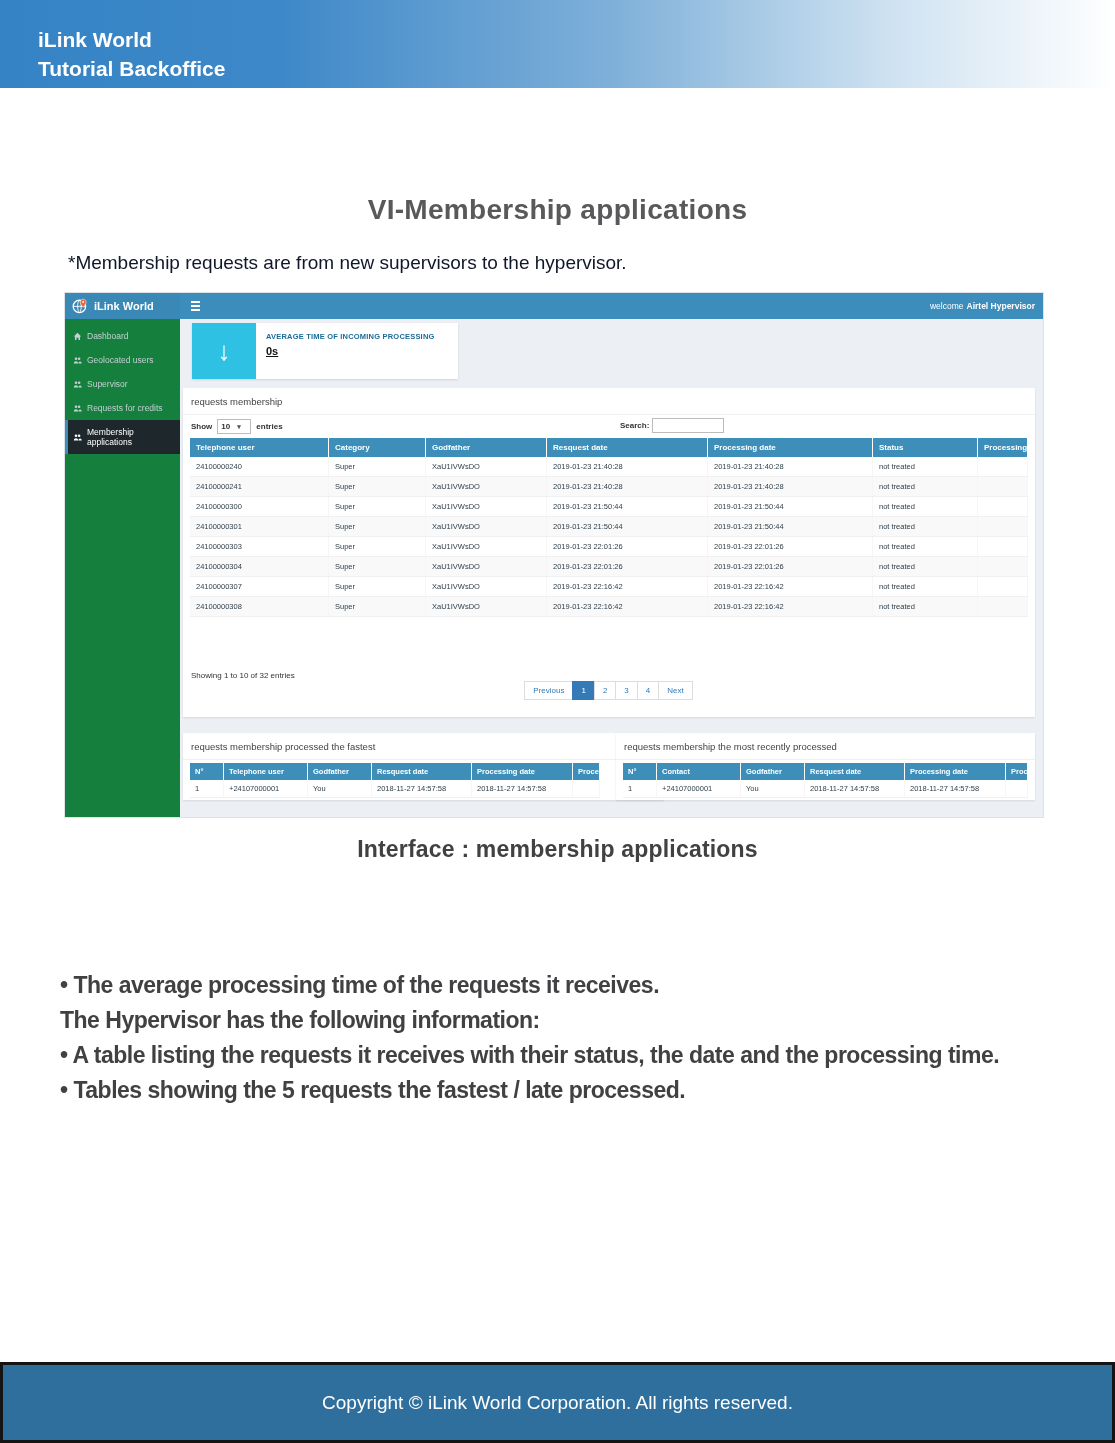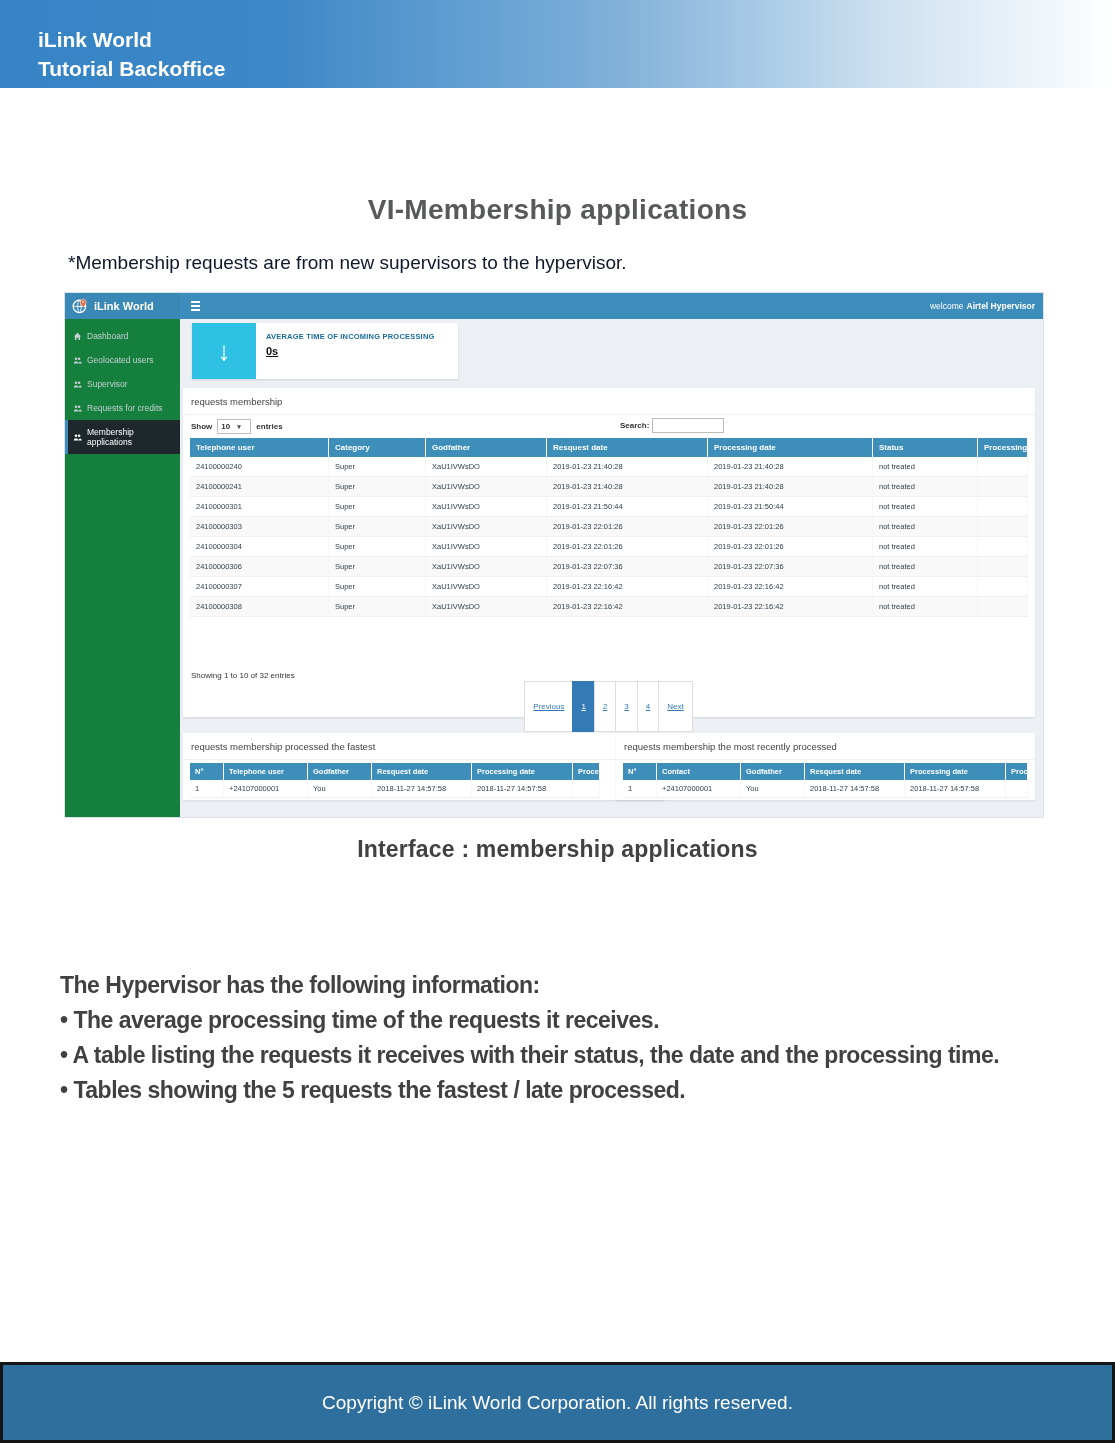--- a/index.html
+++ b/index.html
@@ -66,22 +66,22 @@
     padding:5px 6px;border-right:1px solid rgba(255,255,255,.18);white-space:nowrap;overflow:hidden;}
   td{font-size:7.5px;color:#31404b;padding:5px 6px;border-bottom:1px solid #f0f0f0;
     border-right:1px solid #f6f6f6;white-space:nowrap;overflow:hidden;}
   tbody tr:nth-child(even) td{background:#f9f9f9;}
   .main-table{position:absolute;left:7px;top:50px;width:838px;}
   .main-table th:nth-child(1){width:126px}.main-table th:nth-child(2){width:84px}
   .main-table th:nth-child(3){width:108px}.main-table th:nth-child(4){width:148px}
   .main-table th:nth-child(5){width:152px}.main-table th:nth-child(6){width:92px}
   .summary{position:absolute;left:8px;top:283px;font-size:8px;color:#333;}
   .pager{position:absolute;left:0;right:0;top:293px;display:flex;justify-content:center;}
-  .page-btn{border:1px solid #ddd;background:#fff;color:#337ab7;font-size:8px;padding:20px 8px;
-    margin-left:-1px;cursor:pointer;font-family:"Liberation Sans",sans-serif;text-decoration:underline;}
+  .page-btn{border:1px solid #ddd;background:#fff;color:#337ab7;font-size:8px;padding:4px 8px;
+    margin-left:-1px;cursor:pointer;font-family:"Liberation Sans",sans-serif;}
   .page-btn.active{background:#337ab7;border-color:#337ab7;color:#fff;}
   .fastest-panel{left:3px;top:414px;width:481px;height:67px;}
   .recent-panel{left:436px;top:414px;width:419px;height:67px;}
   .small-table{position:absolute;left:7px;top:30px;width:410px;}
   .recent-panel .small-table{width:405px;}
   .small-table th{font-size:7.5px;padding:4px 5px;}
   .small-table td{padding:4px 5px;}
   .small-table th:nth-child(1){width:23px}.small-table th:nth-child(2){width:73px}
   .small-table th:nth-child(3){width:53px}.small-table th:nth-child(4){width:89px}
   .small-table th:nth-child(5){width:90px}
@@ -222,52 +222,52 @@
               <tr>
                 <td>24100000241</td>
                 <td>Super</td>
                 <td>XaU1IVWsDO</td>
                 <td>2019-01-23 21:40:28</td>
                 <td>2019-01-23 21:40:28</td>
                 <td>not treated</td>
                 <td></td>
               </tr>
               <tr>
-                <td>24100000301</td>
+                <td>24100000300</td>
                 <td>Super</td>
                 <td>XaU1IVWsDO</td>
                 <td>2019-01-23 21:50:44</td>
                 <td>2019-01-23 21:50:44</td>
                 <td>not treated</td>
                 <td></td>
               </tr>
               <tr>
+                <td>24100000301</td>
+                <td>Super</td>
+                <td>XaU1IVWsDO</td>
+                <td>2019-01-23 21:50:44</td>
+                <td>2019-01-23 21:50:44</td>
+                <td>not treated</td>
+                <td></td>
+              </tr>
+              <tr>
                 <td>24100000303</td>
                 <td>Super</td>
                 <td>XaU1IVWsDO</td>
                 <td>2019-01-23 22:01:26</td>
                 <td>2019-01-23 22:01:26</td>
                 <td>not treated</td>
                 <td></td>
               </tr>
               <tr>
                 <td>24100000304</td>
                 <td>Super</td>
                 <td>XaU1IVWsDO</td>
                 <td>2019-01-23 22:01:26</td>
                 <td>2019-01-23 22:01:26</td>
-                <td>not treated</td>
-                <td></td>
-              </tr>
-              <tr>
-                <td>24100000306</td>
-                <td>Super</td>
-                <td>XaU1IVWsDO</td>
-                <td>2019-01-23 22:07:36</td>
-                <td>2019-01-23 22:07:36</td>
                 <td>not treated</td>
                 <td></td>
               </tr>
               <tr>
                 <td>24100000307</td>
                 <td>Super</td>
                 <td>XaU1IVWsDO</td>
                 <td>2019-01-23 22:16:42</td>
                 <td>2019-01-23 22:16:42</td>
                 <td>not treated</td>
@@ -346,21 +346,21 @@
             </tbody>
           </table>
       </section>
     </div>
   </div>
 </div>
 
 <div class="caption">Interface : membership applications</div>
 
 <div class="info">
+  <div>• The average processing time of the requests it receives.</div>
   <div>The Hypervisor has the following information:</div>
-  <div>• The average processing time of the requests it receives.</div>
   <div>• A table listing the requests it receives with their status, the date and the processing time.</div>
   <div>• Tables showing the 5 requests the fastest / late processed.</div>
 </div>
 
 <footer class="footer">
   <span>Copyright © iLink World Corporation. All rights reserved.</span>
 </footer>
 
 </body></html>

